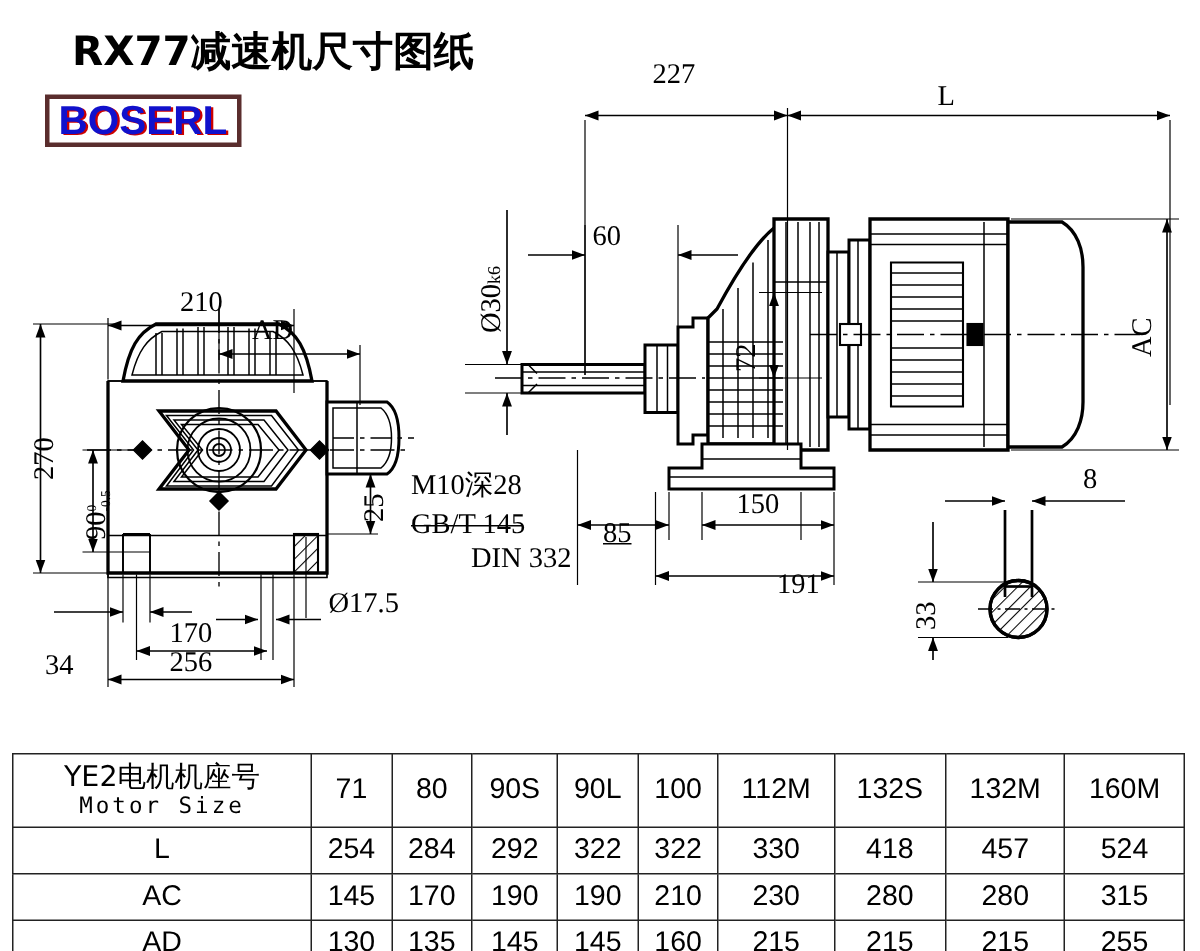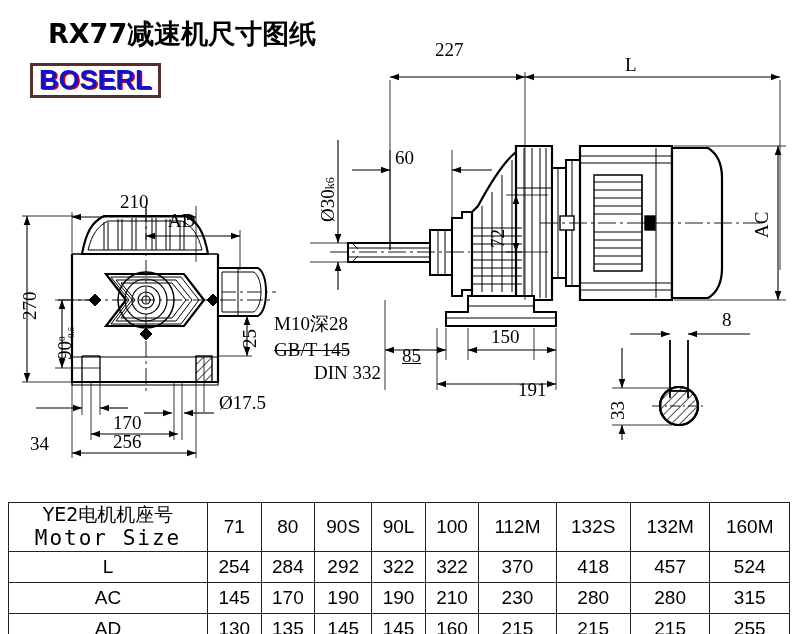--- a/index.html
+++ b/index.html
@@ -51,21 +51,21 @@
     font-family:"Liberation Sans",sans-serif;
     font-size:19px;padding:1px 0;height:28px;
   }
   #tbl tr.hdr td{height:46px;border-radius:11px;}
   #tbl td.lbl{width:198px;}
   #tbl .cn{
     font-family:"DejaVu Sans",sans-serif;font-size:19px;display:block;line-height:1.12;
   }
   #tbl .ms{
     font-family:"DejaVu Sans Mono","Liberation Mono",monospace;
-    font-size:21px;display:block;letter-spacing:2px;line-height:1.15;
+    font-size:15px;display:block;letter-spacing:2px;line-height:1.15;
   }
 </style>
 </head>
 <body>
 
 <div id="title">RX77减速机尺寸图纸</div>
 
 <div id="logo">
   <div class="lg">BOSERL</div>
 </div>
@@ -382,21 +382,21 @@
       <td>132M</td>
       <td>160M</td>
     </tr>
     <tr>
       <td class="lbl">L</td>
       <td>254</td>
       <td>284</td>
       <td>292</td>
       <td>322</td>
       <td>322</td>
-      <td>370</td>
+      <td>330</td>
       <td>418</td>
       <td>457</td>
       <td>524</td>
     </tr>
     <tr>
       <td class="lbl">AC</td>
       <td>145</td>
       <td>170</td>
       <td>190</td>
       <td>190</td>

